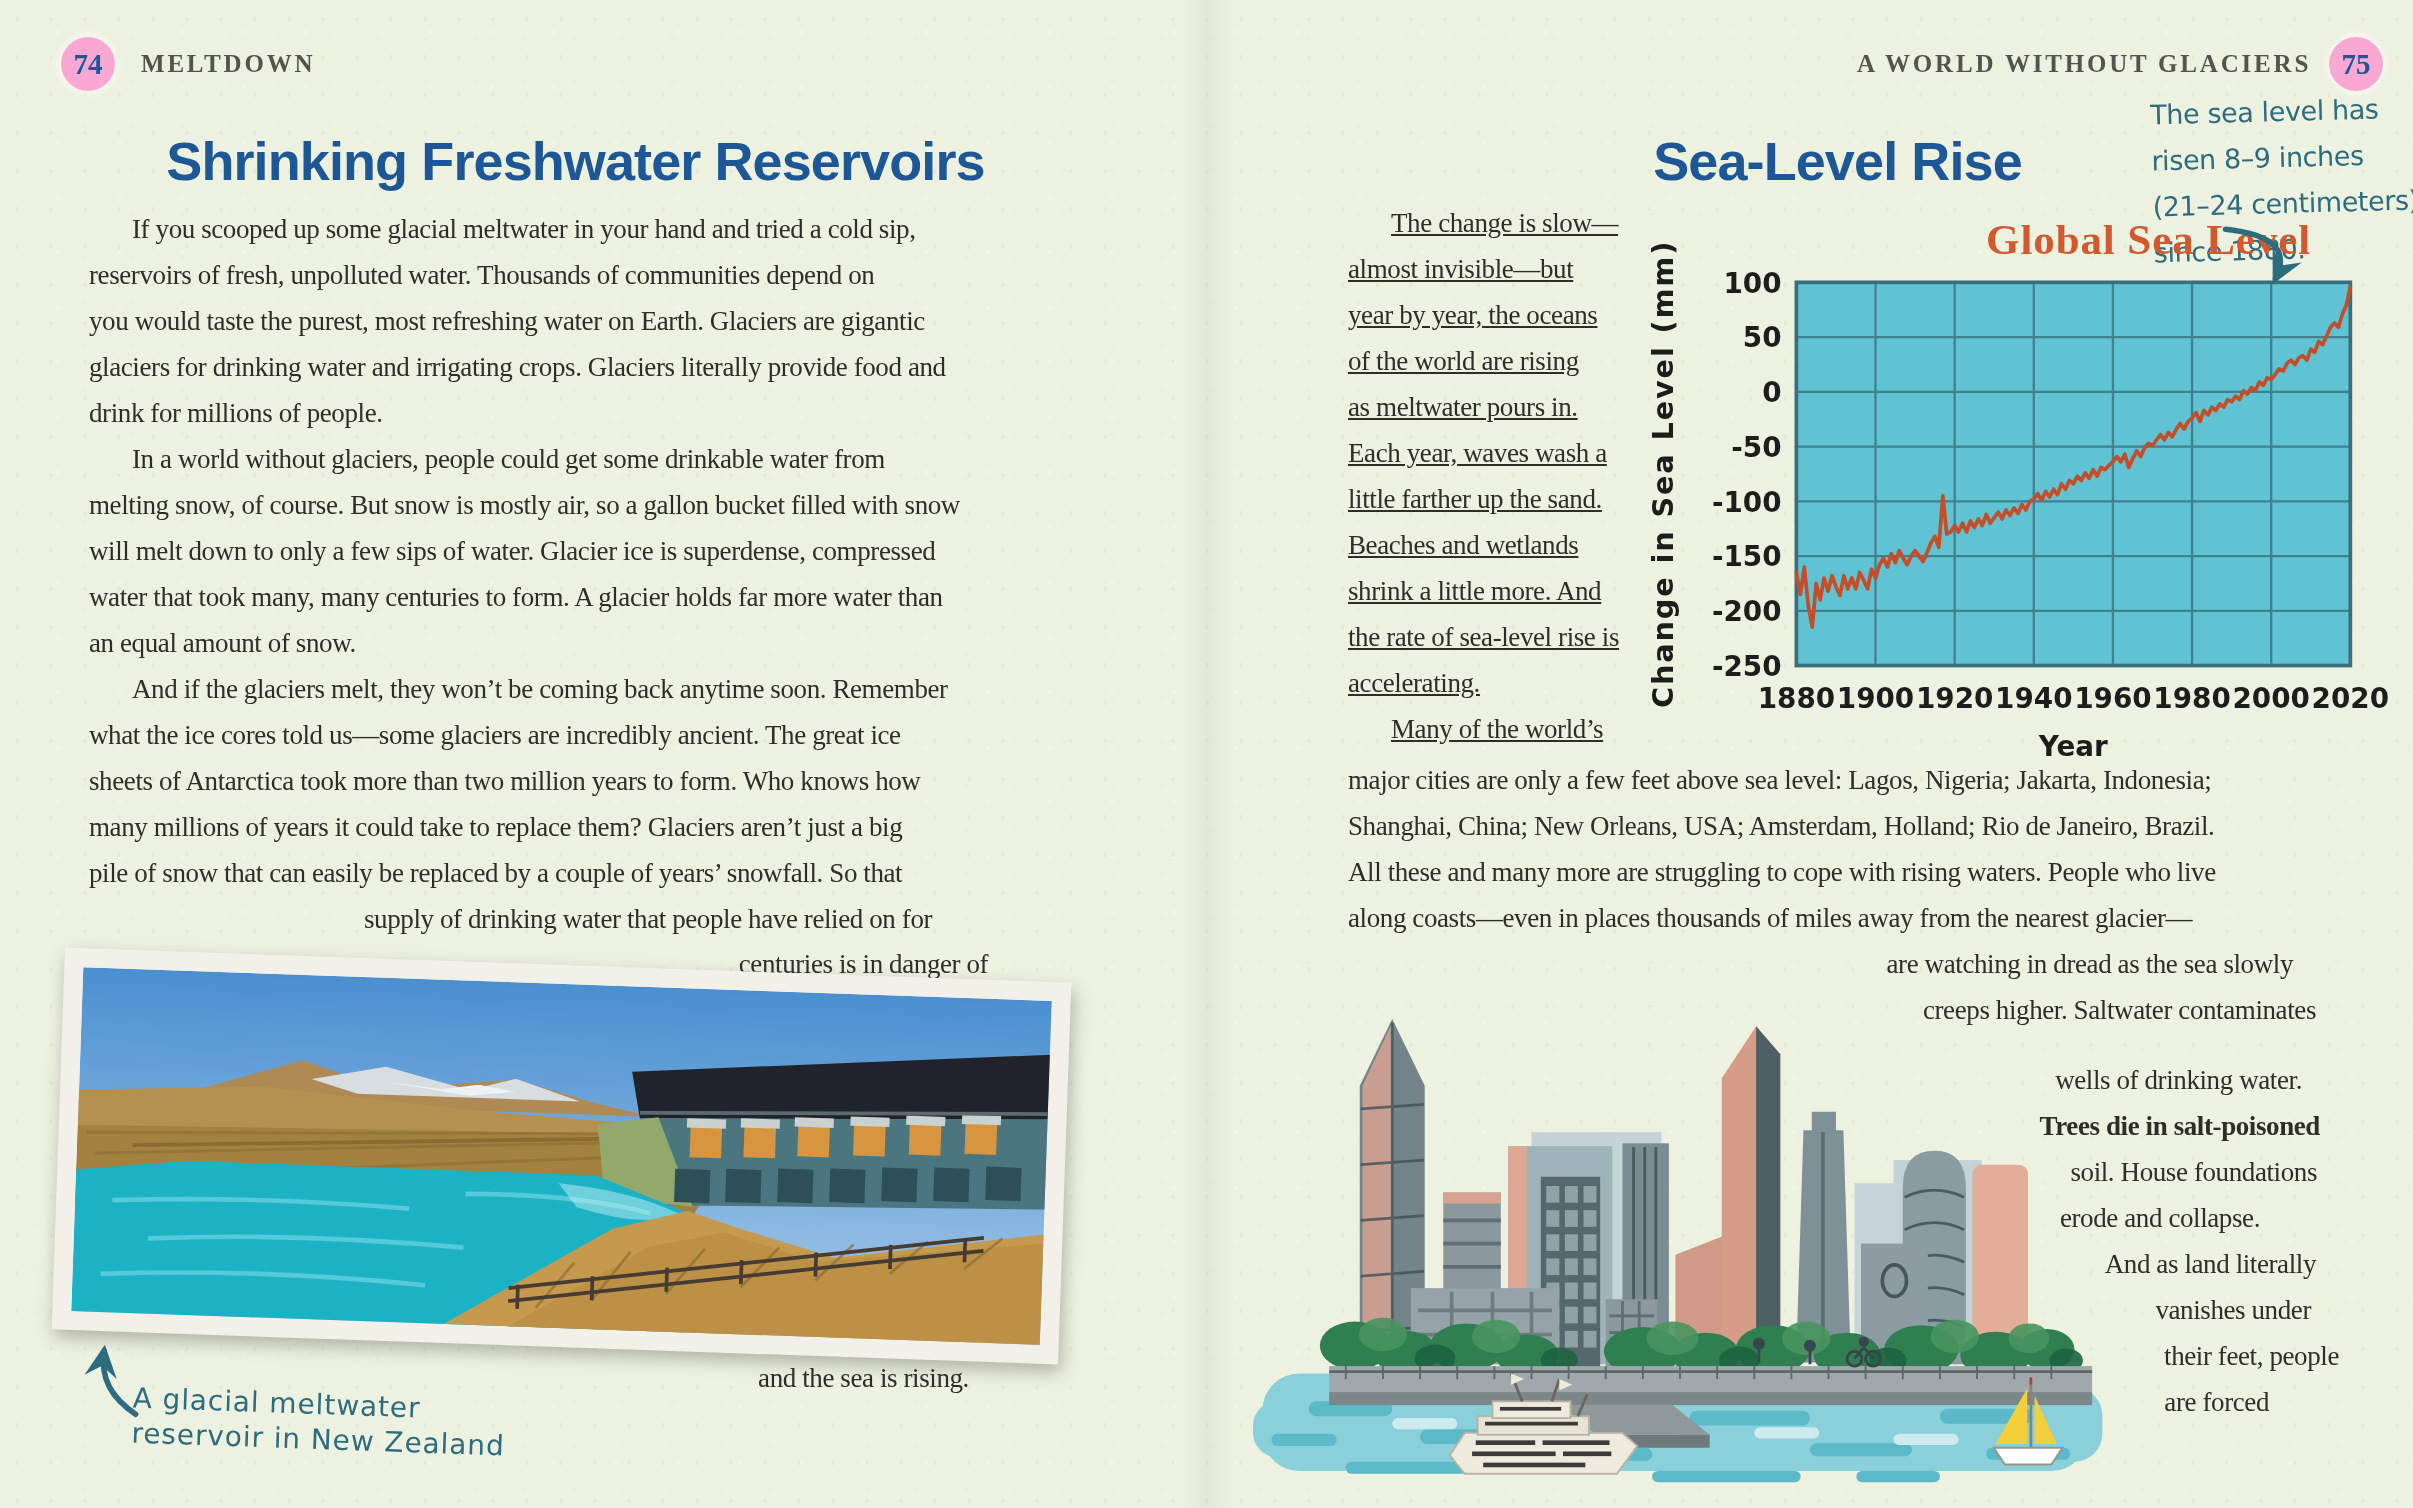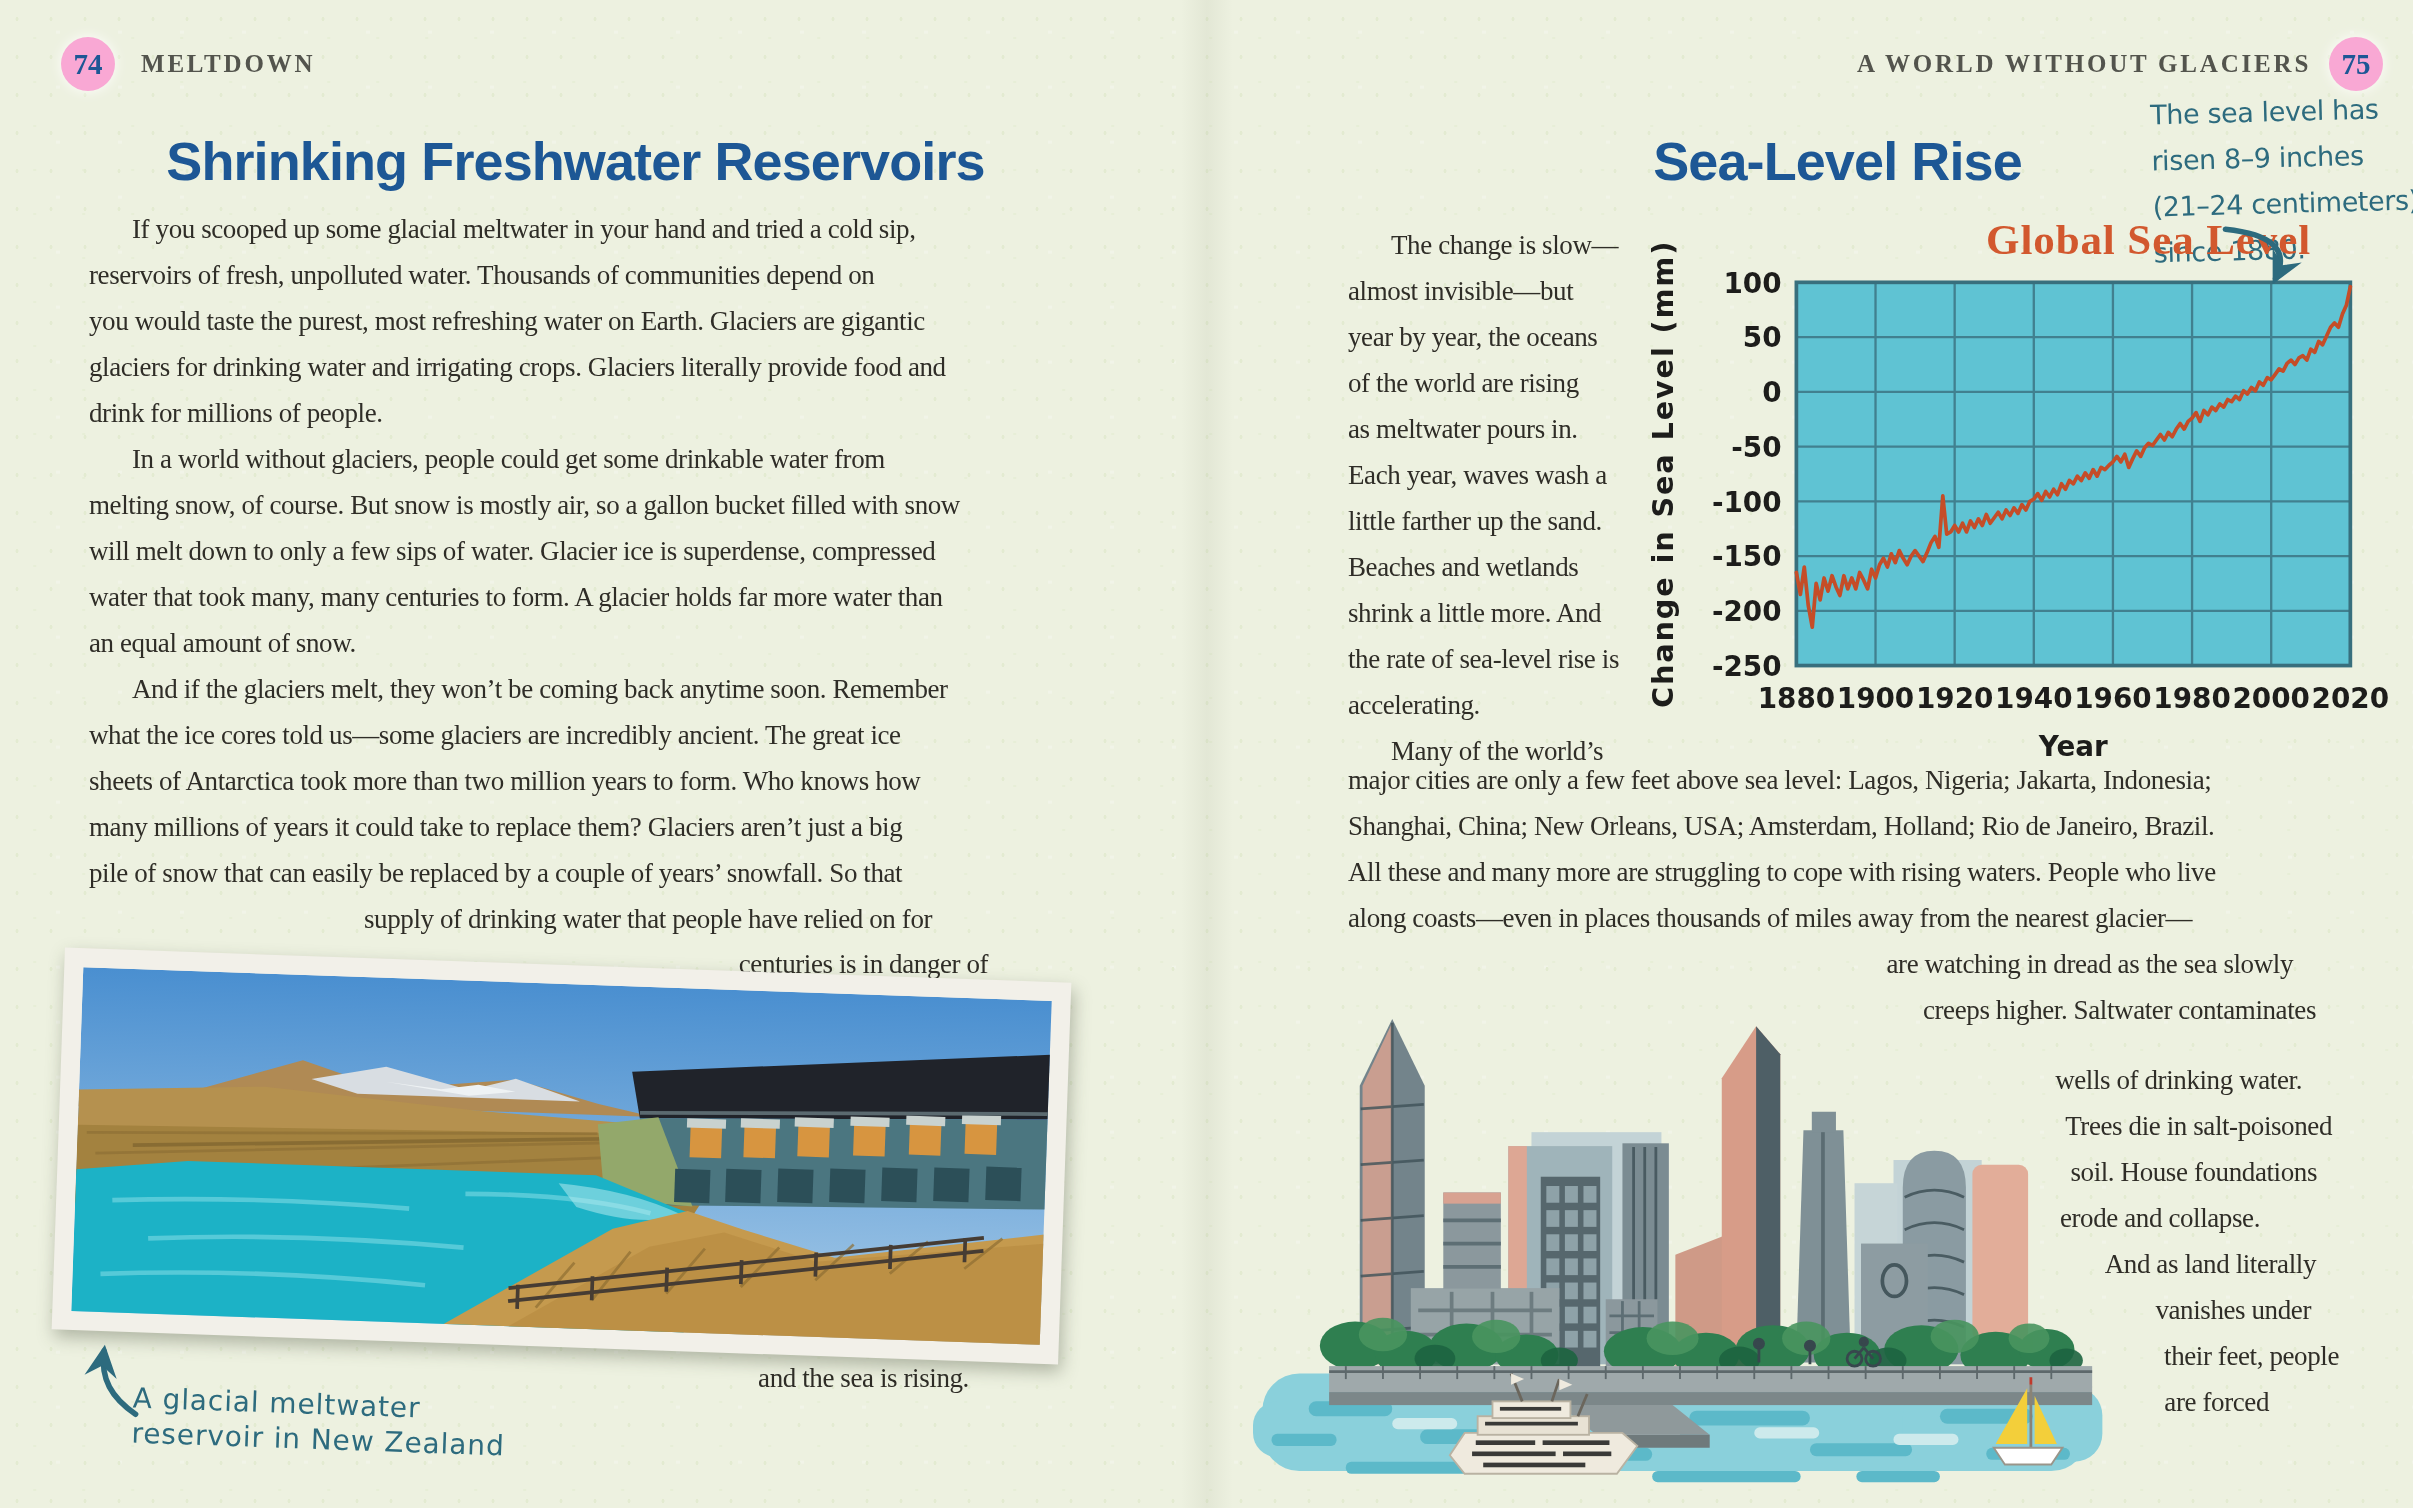--- a/index.html
+++ b/index.html
@@ -32,21 +32,21 @@
   .textblock{position:absolute;}
   .tl{white-space:nowrap;line-height:46px;height:46px;font-size:27px;letter-spacing:-0.4px;}
   #left-body .tl:nth-child(1),#left-body .tl:nth-child(6),#left-body .tl:nth-child(11){text-indent:43px;}
   #left-body .tl:nth-child(16){margin-left:275px;}
   #left-wrap{text-align:center;}
   #right-col .tl:nth-child(1),#right-col .tl:nth-child(12){text-indent:43px;}
   #right-wrap{text-align:right;}
   #right-wrap .tl:nth-child(1){margin-right:46px;}
   #right-wrap .tl:nth-child(2){margin-right:23px;}
   #right-wrap .tl:nth-child(3){margin-right:37px;margin-top:24px;}
-  #right-wrap .tl:nth-child(4){margin-right:7px;}
+  #right-wrap .tl:nth-child(4){margin-right:19px;font-weight:bold;}
   #right-wrap .tl:nth-child(5){margin-right:22px;}
   #right-wrap .tl:nth-child(6){margin-right:79px;}
   #right-wrap .tl:nth-child(7){margin-right:23px;}
   #right-wrap .tl:nth-child(8){margin-right:28px;}
   #right-wrap .tl:nth-child(9){margin-right:0px;}
   #right-wrap .tl:nth-child(10){margin-right:70px;}
 
   
   .handwriting{font-family:"DejaVu Sans",sans-serif;color:#2d6b7e;}
   #annotation{position:absolute;left:2152px;top:89px;width:260px;font-size:24px;line-height:32px;
@@ -237,21 +237,21 @@
       <text x="345.57142857142856" y="513" text-anchor="middle" font-size="30" font-family="&quot;DejaVu Sans&quot;, sans-serif" font-weight="bold" fill="#1d1d1b">1920</text>
       <text x="430.85714285714283" y="513" text-anchor="middle" font-size="30" font-family="&quot;DejaVu Sans&quot;, sans-serif" font-weight="bold" fill="#1d1d1b">1940</text>
       <text x="516.1428571428571" y="513" text-anchor="middle" font-size="30" font-family="&quot;DejaVu Sans&quot;, sans-serif" font-weight="bold" fill="#1d1d1b">1960</text>
       <text x="601.4285714285714" y="513" text-anchor="middle" font-size="30" font-family="&quot;DejaVu Sans&quot;, sans-serif" font-weight="bold" fill="#1d1d1b">1980</text>
       <text x="686.7142857142857" y="513" text-anchor="middle" font-size="30" font-family="&quot;DejaVu Sans&quot;, sans-serif" font-weight="bold" fill="#1d1d1b">2000</text>
       <text x="772" y="513" text-anchor="middle" font-size="30" font-family="&quot;DejaVu Sans&quot;, sans-serif" font-weight="bold" fill="#1d1d1b">2020</text>
       <text x="42" y="260.5" text-anchor="middle" font-size="31" letter-spacing="2" transform="rotate(-90 42 260.5)" font-family="&quot;DejaVu Sans&quot;, sans-serif" font-weight="bold" fill="#1d1d1b">Change in Sea Level (mm)</text>
       <text x="473.5" y="565" text-anchor="middle" font-size="30" font-family="&quot;DejaVu Sans&quot;, sans-serif" font-weight="bold" fill="#1d1d1b">Year</text>
     </svg>
 
-  <div id="right-col" class="textblock" style="left:1348px;top:222px;width:390px;">
+  <div id="right-col" class="textblock" style="left:1348px;top:200px;width:390px;text-decoration:underline;">
       <div class="tl">The change is slow—</div>
       <div class="tl">almost invisible—but</div>
       <div class="tl">year by year, the oceans</div>
       <div class="tl">of the world are rising</div>
       <div class="tl">as meltwater pours in.</div>
       <div class="tl">Each year, waves wash a</div>
       <div class="tl">little farther up the sand.</div>
       <div class="tl">Beaches and wetlands</div>
       <div class="tl">shrink a little more. And</div>
       <div class="tl">the rate of sea-level rise is</div>

